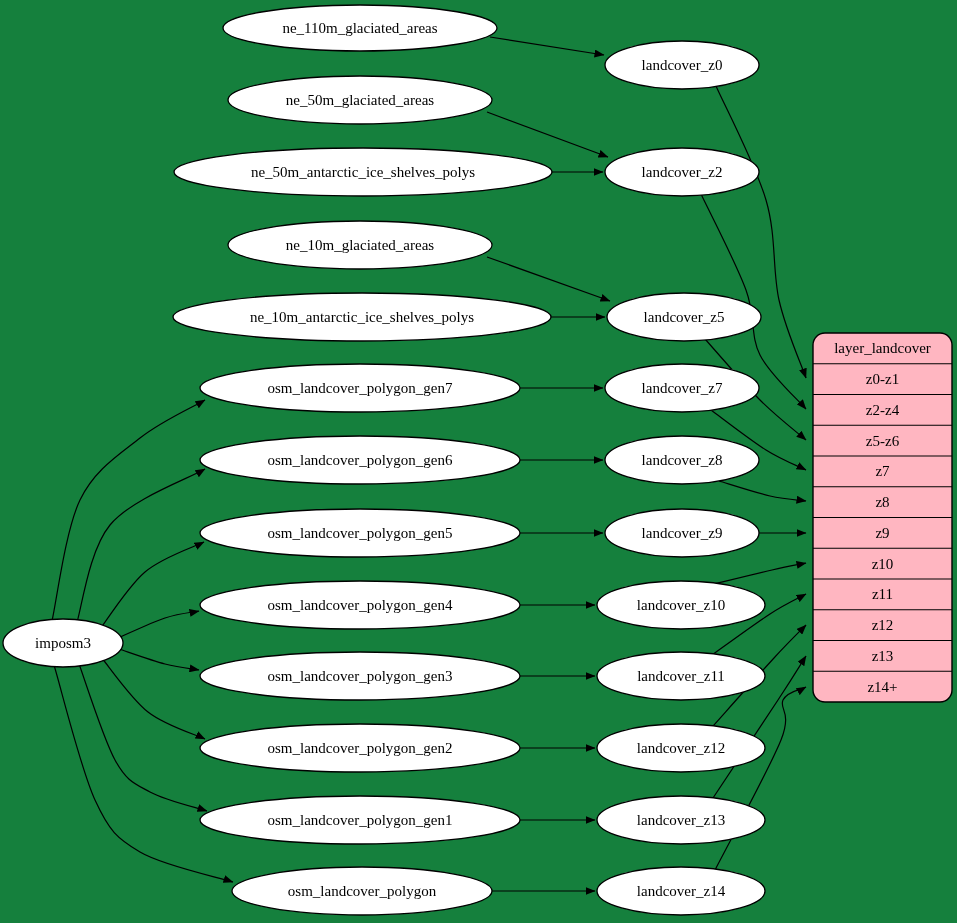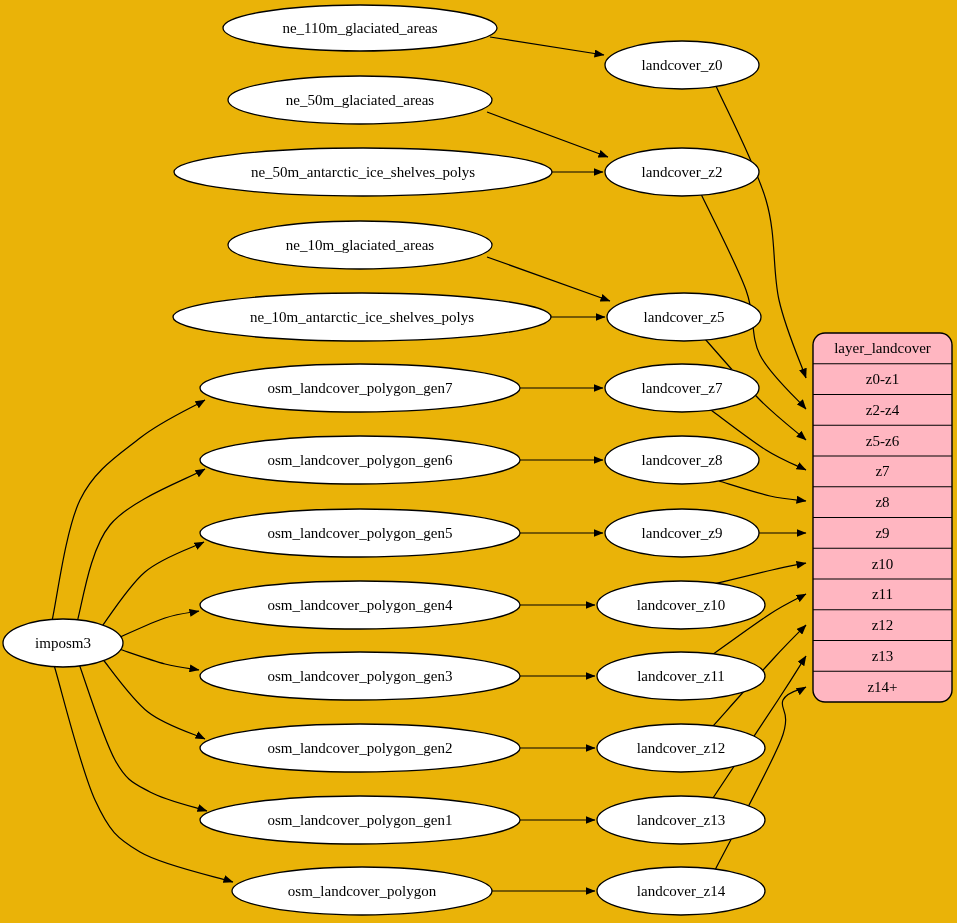--- a/index.html
+++ b/index.html
@@ -1,16 +1,16 @@
 <!DOCTYPE html>
 <html><head>
 <meta charset="utf-8">
 <style>
   html,body{margin:0;padding:0;background:#ffffff;}
-  #stage{position:relative;width:957px;height:923px;background:#eab308;overflow:hidden;}
+  #stage{position:relative;width:957px;height:923px;background:#15803d;overflow:hidden;}
   svg{display:block;}
   .edge{fill:none;stroke:#000000;stroke-width:1.2;}
   .node-shape{fill:#ffffff;stroke:#000000;stroke-width:1.3;}
   .node-label{font-family:"Liberation Serif", serif;font-size:15px;fill:#000000;text-anchor:middle;}
   .table-shape{stroke:#000000;stroke-width:1.4;}
   .table-sep{stroke:#000000;stroke-width:1.2;}
 </style>
 </head>
 <body>
 

